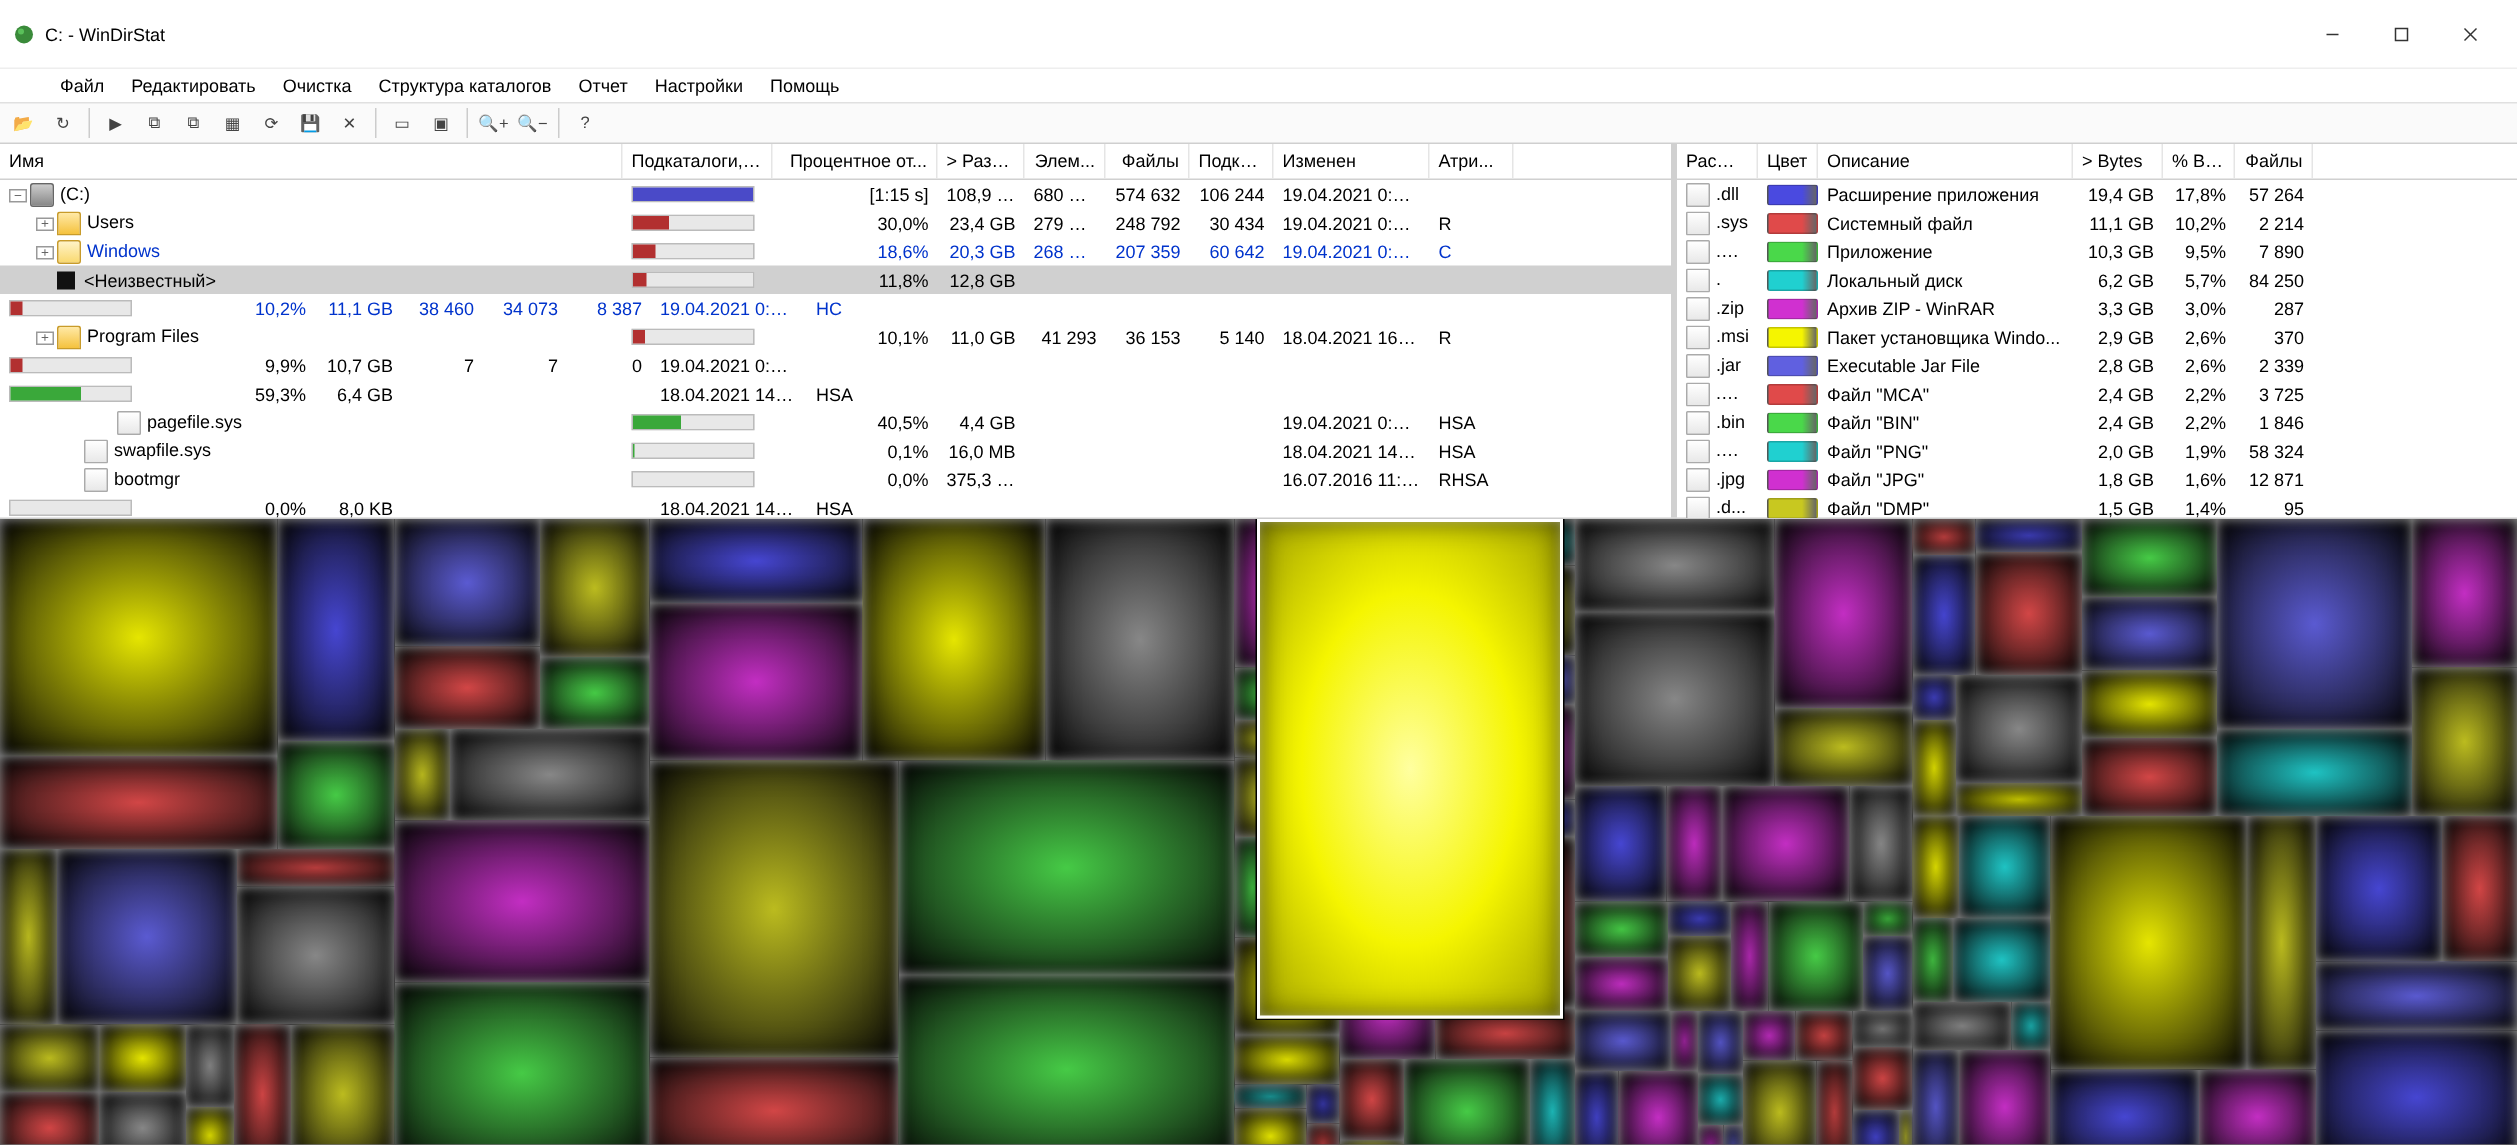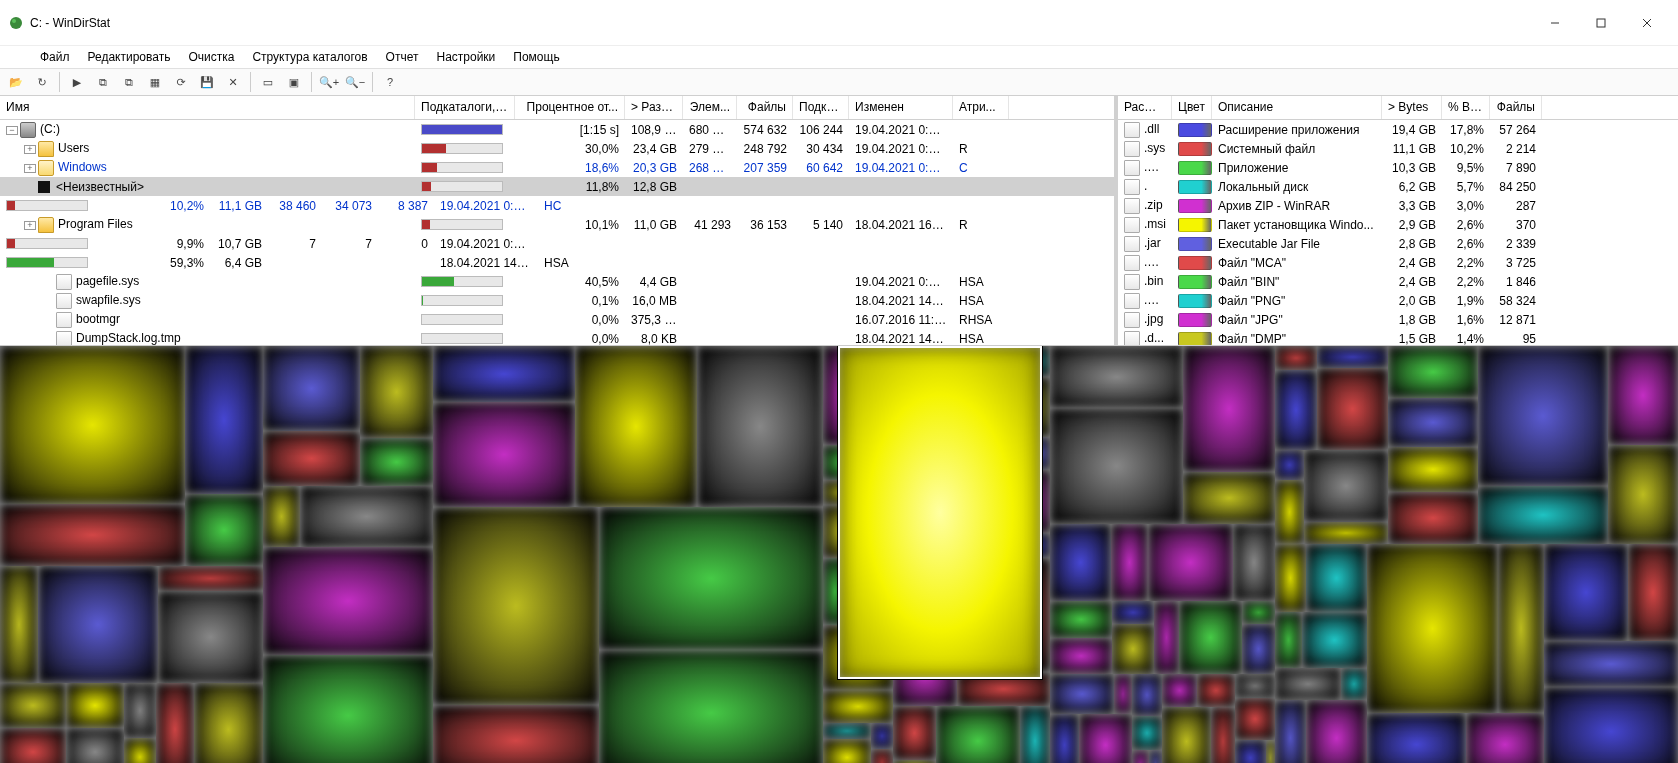--- a/index.html
+++ b/index.html
@@ -235,21 +235,21 @@
           </div>
           <div class="cell pct-cell cL3 num">59,3%</div>
           <div class="cell num-cell cL4 num">6,4 GB</div>
           <div class="cell num-cell cL5 num"></div>
           <div class="cell num-cell cL6 num"></div>
           <div class="cell num-cell cL7 num"></div>
           <div class="cell date-cell cL8">18.04.2021  14:56:24</div>
           <div class="cell attr-cell cL9">HSA</div>
         </div>
         <div class="row">
-          <div class="cell name-cell cL1" style="padding-left: 42px;"><span class="expander empty"></span><span class="icon file"></span><span>pagefile.sys</span></div>
+          <div class="cell name-cell cL1" style="padding-left: 64px;"><span class="expander empty"></span><span class="icon file"></span><span>pagefile.sys</span></div>
           <div class="cell cL2">
             <div class="bar-wrap">
               <div class="bar-fill green" style="width: 40.5%;"></div>
             </div>
           </div>
           <div class="cell pct-cell cL3 num">40,5%</div>
           <div class="cell num-cell cL4 num">4,4 GB</div>
           <div class="cell num-cell cL5 num"></div>
           <div class="cell num-cell cL6 num"></div>
           <div class="cell num-cell cL7 num"></div>
@@ -280,21 +280,20 @@
           </div>
           <div class="cell pct-cell cL3 num">0,0%</div>
           <div class="cell num-cell cL4 num">375,3 KB</div>
           <div class="cell num-cell cL5 num"></div>
           <div class="cell num-cell cL6 num"></div>
           <div class="cell num-cell cL7 num"></div>
           <div class="cell date-cell cL8">16.07.2016  11:43:00</div>
           <div class="cell attr-cell cL9">RHSA</div>
         </div>
         <div class="row">
-          <div class="cell name-cell cL1" style="padding-left: 42px;"><span class="expander empty"></span><span class="icon file"></span><span>DumpStack.log.tmp</span></div>
           <div class="cell cL2">
             <div class="bar-wrap">
               <div class="bar-fill green" style="width: 0%;"></div>
             </div>
           </div>
           <div class="cell pct-cell cL3 num">0,0%</div>
           <div class="cell num-cell cL4 num">8,0 KB</div>
           <div class="cell num-cell cL5 num"></div>
           <div class="cell num-cell cL6 num"></div>
           <div class="cell num-cell cL7 num"></div>

